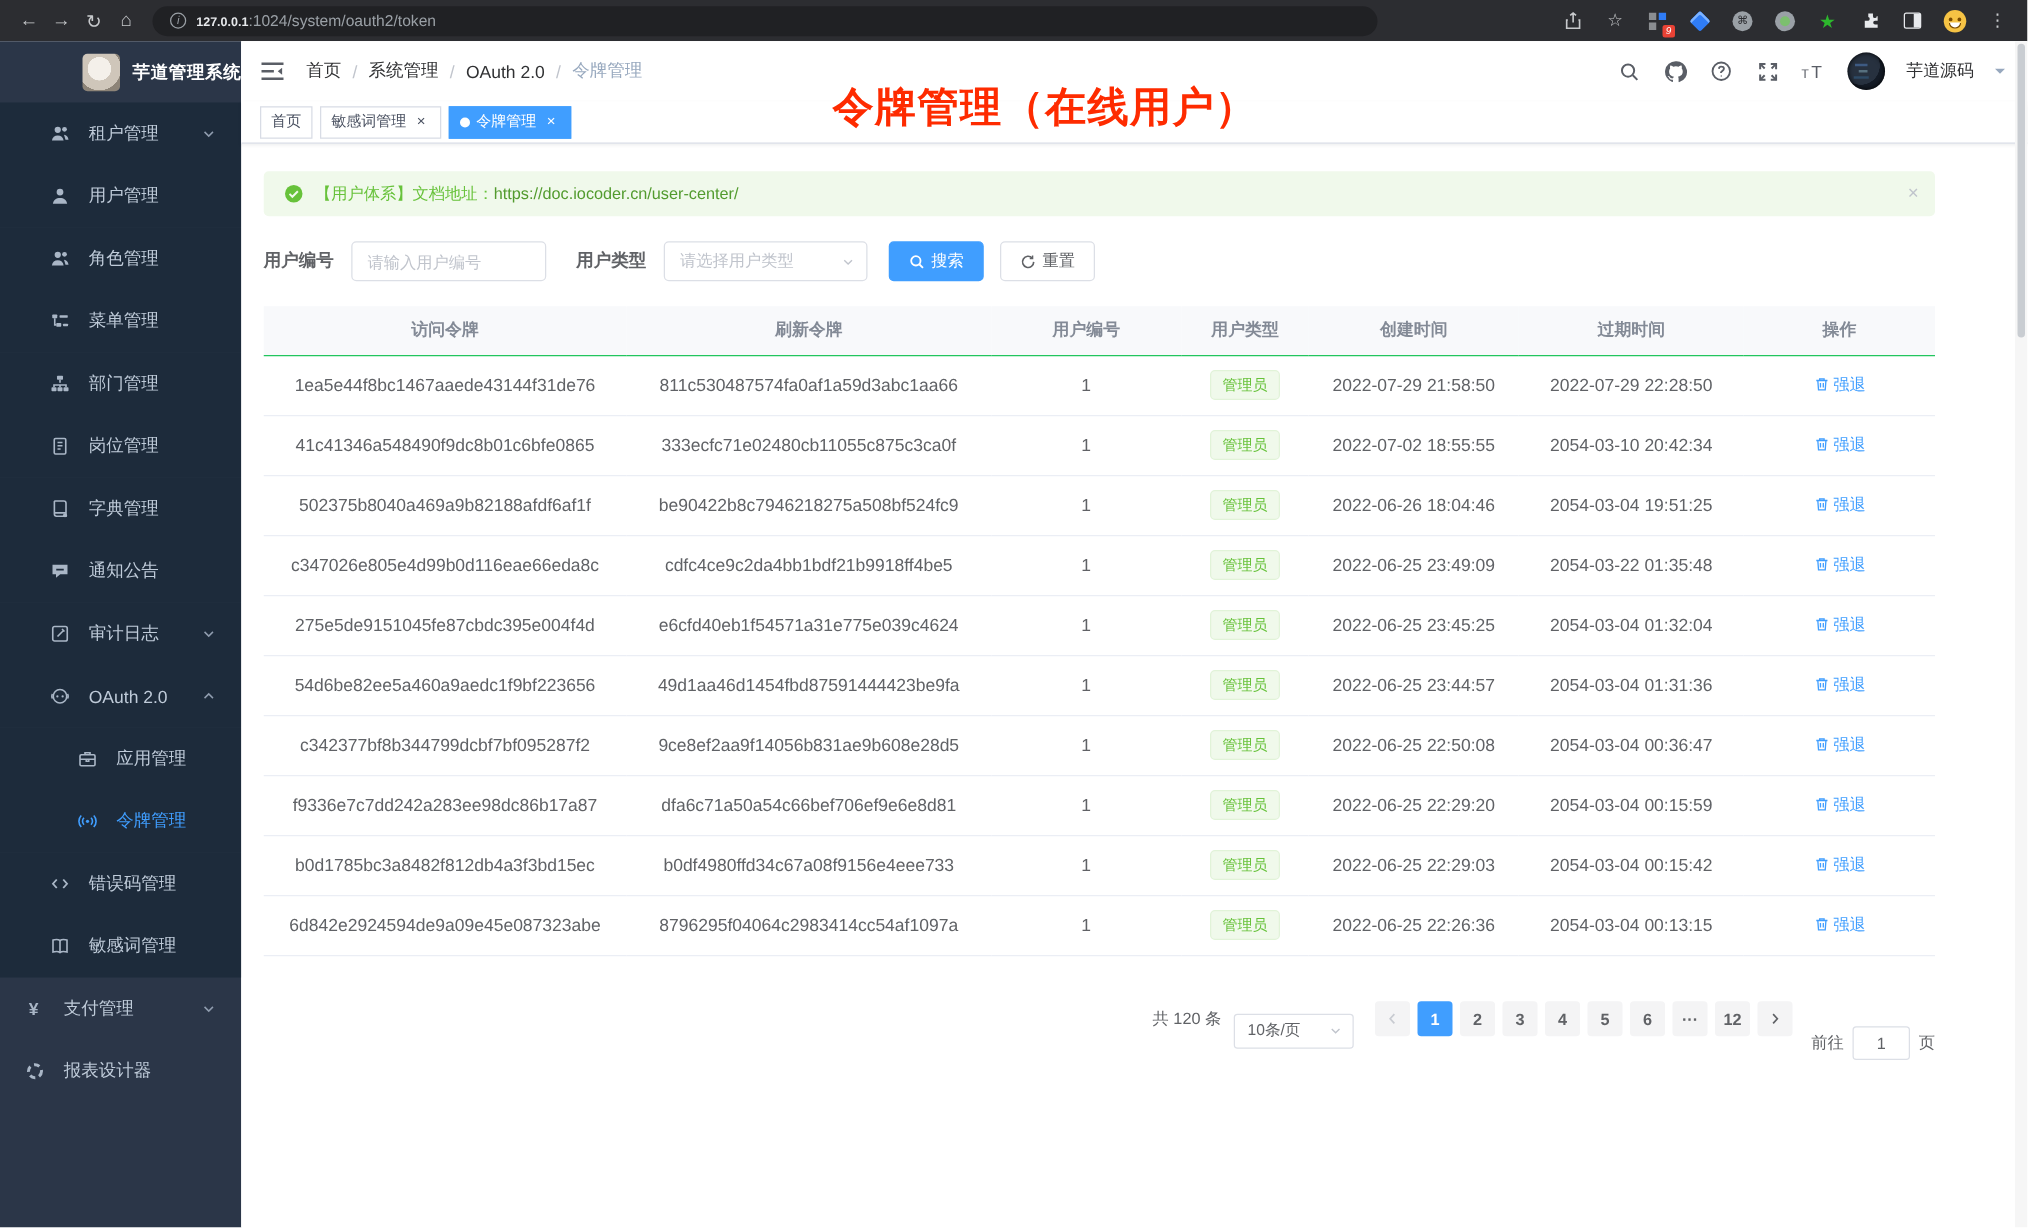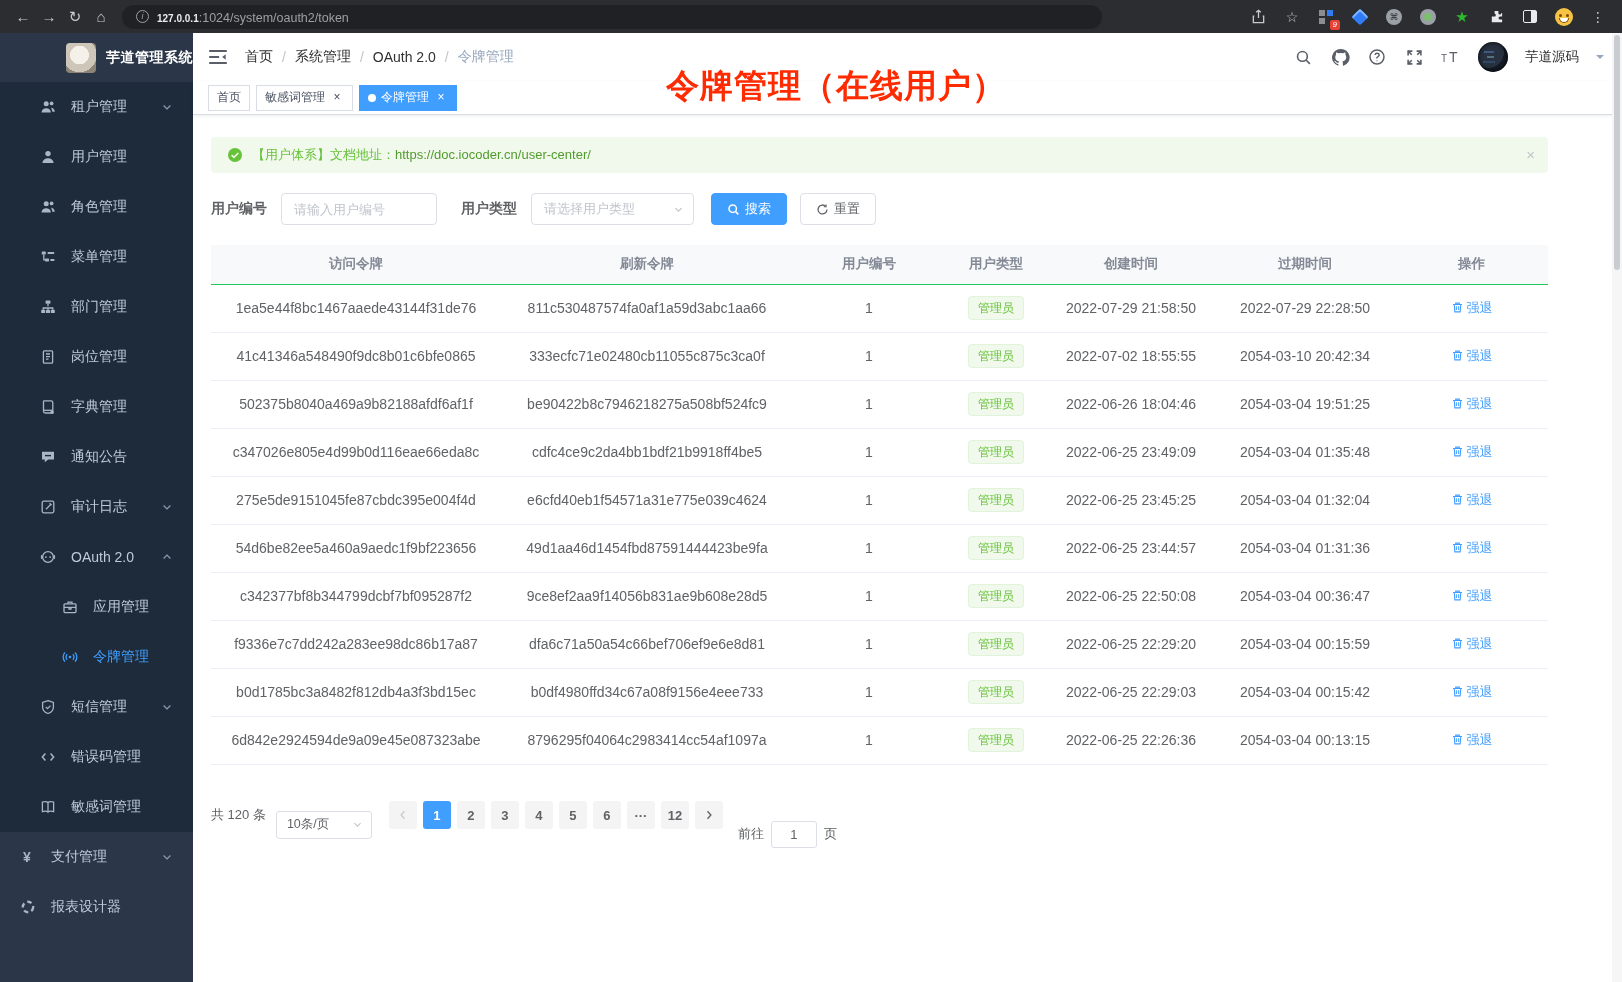--- a/index.html
+++ b/index.html
@@ -117,21 +117,21 @@
   .btn-plain { background:#fff; border:1px solid #dcdfe6; color:#606266; margin-left:13px; }
 
   table { width:1337px; border-collapse:collapse; font-size:14px; table-layout:fixed; }
   thead th { background:#f8f9fb; color:#838a96; font-weight:600; height:39px; font-size:13.5px;
              border-bottom:1px solid #22c55e; text-align:center; }
   tbody td { height:48px; border-bottom:1px solid #ebeef5; color:#606266; text-align:center; }
   .badge { display:inline-block; padding:3px 9px; font-size:12px; color:#67c23a; background:#f0f9eb;
            border:1px solid #e1f3d8; border-radius:4px; line-height:1.4; }
   .action-link { color:#409eff; font-size:13px; display:inline-flex; align-items:center; gap:3px; cursor:pointer; }
 
-  .pagination { width:1337px; display:flex; justify-content:flex-start; align-items:center;
+  .pagination { width:1337px; display:flex; justify-content:flex-end; align-items:center;
                 margin-top:18px; font-size:13px; color:#606266; }
   .pg-total { margin-right:10px; }
   .size-select { width:96px; height:28px; border:1px solid #dcdfe6; border-radius:3px; display:flex;
                  align-items:center; justify-content:space-between; padding:0 8px 0 10px; color:#606266;
                  font-size:12.5px; margin-right:14px; cursor:pointer; background:#fff;margin-top:19px;}
   .size-select .chev { color:#c0c4cc; }
   .pager { display:flex; align-items:center; }
   .pg-btn { min-width:28px; height:28px; padding:0 4px; border-radius:3px; background:#f4f4f5; color:#606266;
             display:inline-flex; align-items:center; justify-content:center; margin:0 3px; font-weight:700;
             cursor:pointer; font-size:13px; }
@@ -346,34 +346,20 @@
             <svg width="16" height="16" viewBox="0 0 16 16" fill="none" stroke="currentColor" stroke-width="1.3">
               <circle cx="8" cy="8" r="1.3" fill="currentColor" stroke="none"></circle>
               <path d="M5.2 5.2a3.9 3.9 0 000 5.6M10.8 5.2a3.9 3.9 0 010 5.6M3 3.4a6.6 6.6 0 000 9.2M13 3.4a6.6 6.6 0 010 9.2"></path>
             </svg>
           </span>
           <span>令牌管理</span>
         </div>
         <div class="menu-item lv1 sub">
           <span class="mi-ic">
             <svg width="16" height="16" viewBox="0 0 16 16" fill="none" stroke="currentColor" stroke-width="1.3">
-              <path d="M8 1.6l5.4 1.9v4.4c0 3.5-2.4 5.6-5.4 6.6-3-1-5.4-3.1-5.4-6.6V3.5z"></path>
-              <path d="M5.8 7.9l1.7 1.7 3-3"></path>
-            </svg>
-          </span>
-          <span>短信管理</span>
-          <span class="mi-arrow">
-            <svg width="12" height="12" viewBox="0 0 16 16" fill="none" stroke="currentColor" stroke-width="1.6">
-              <path d="M3.5 6l4.5 4.5L12.5 6"></path>
-            </svg>
-          </span>
-        </div>
-        <div class="menu-item lv1 sub">
-          <span class="mi-ic">
-            <svg width="16" height="16" viewBox="0 0 16 16" fill="none" stroke="currentColor" stroke-width="1.3">
               <path d="M5.4 4.6L2.4 8l3 3.4M10.6 4.6l3 3.4-3 3.4" stroke-width="1.5"></path>
             </svg>
           </span>
           <span>错误码管理</span>
         </div>
         <div class="menu-item lv1 sub">
           <span class="mi-ic">
             <svg width="16" height="16" viewBox="0 0 16 16" fill="none" stroke="currentColor" stroke-width="1.3">
               <path d="M8 3.4C6.6 2.4 4.5 2.4 2.4 3v9.6c2.1-.6 4.2-.6 5.6.4 1.4-1 3.5-1 5.6-.4V3c-2.1-.6-4.2-.6-5.6.4z"></path>
               <path d="M8 3.6v9.6"></path>
@@ -584,21 +570,21 @@
                     </span>
                     <span>强退</span>
                   </span></td>
               </tr>
               <tr>
                 <td>c347026e805e4d99b0d116eae66eda8c</td>
                 <td>cdfc4ce9c2da4bb1bdf21b9918ff4be5</td>
                 <td>1</td>
                 <td><span class="badge">管理员</span></td>
                 <td>2022-06-25 23:49:09</td>
-                <td>2054-03-04 01:35:48</td>
+                <td>2054-03-22 01:35:48</td>
                 <td><span class="action-link">
                     <span>
                       <svg width="13" height="13" viewBox="0 0 16 16" fill="none" stroke="currentColor" stroke-width="1.3">
                         <path d="M2.5 4.2h11M5.8 4.2V2.6h4.4v1.6M4 4.2l.7 9.2h6.6l.7-9.2M6.6 6.6v4.4M9.4 6.6v4.4"></path>
                       </svg>
                     </span>
                     <span>强退</span>
                   </span></td>
               </tr>
               <tr>

